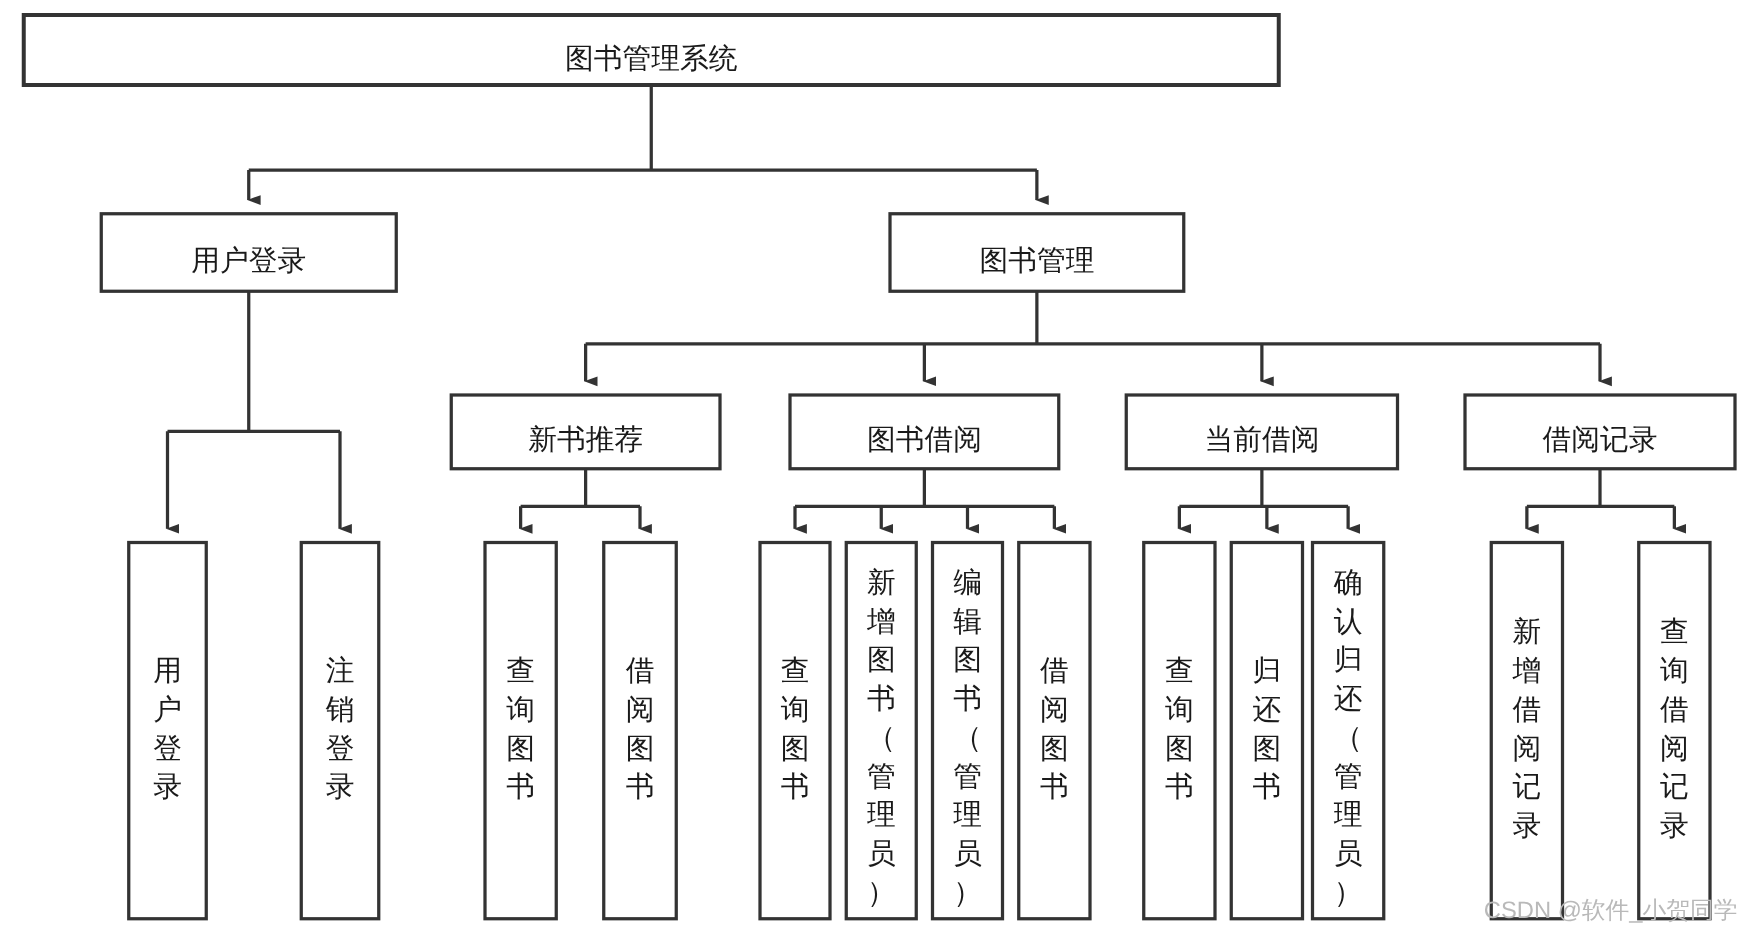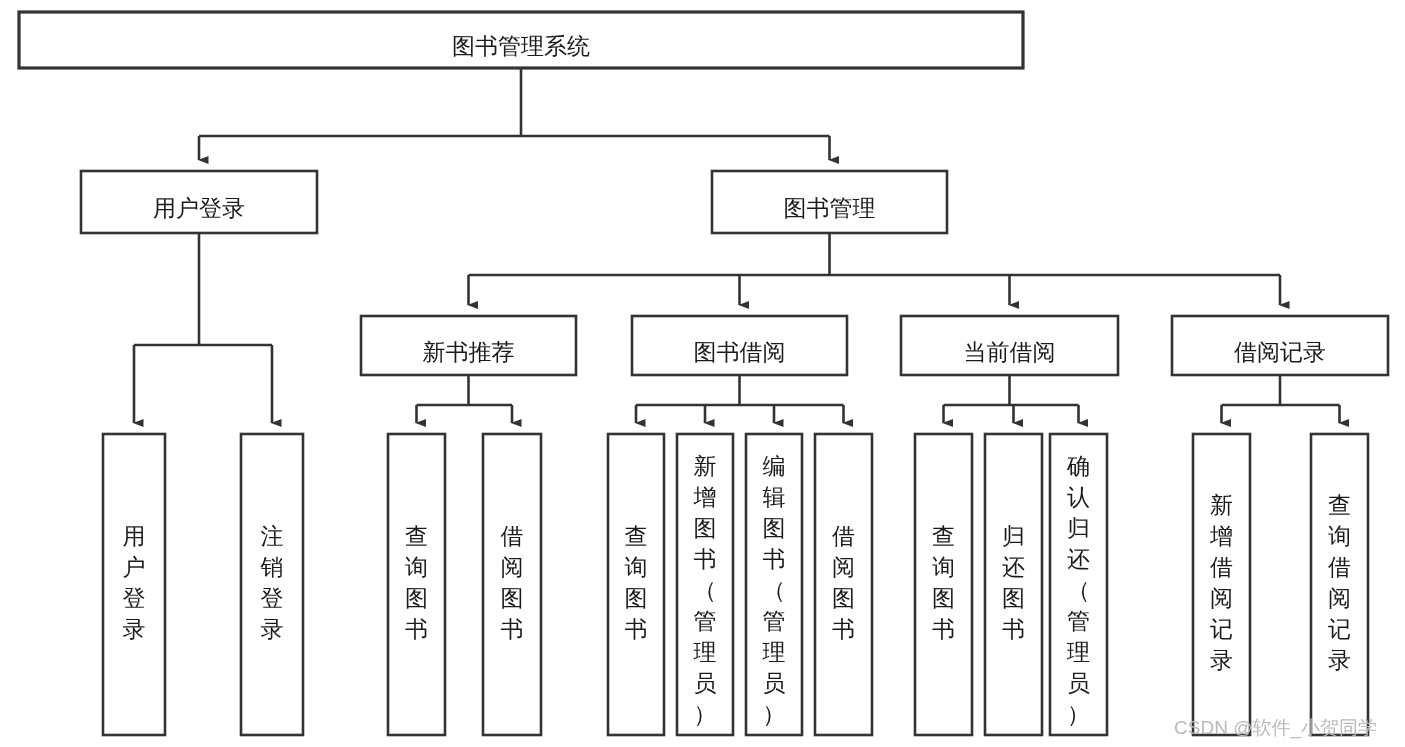--- a/index.html
+++ b/index.html
@@ -36,21 +36,21 @@
     text-anchor: middle;
     dominant-baseline: middle;
   }
   .edge {
     stroke: #333333;
     stroke-width: 2.6;
     fill: none;
   }
   .watermark {
     position: absolute;
-    right: 28px;
+    right: 15px;
     bottom: 6px;
     font-size: 19px;
     color: #b9b9b9;
     font-family: "Liberation Sans", "DejaVu Sans", sans-serif;
     white-space: nowrap;
     pointer-events: none;
     text-align: center;
   }
 </style>
 </head>

